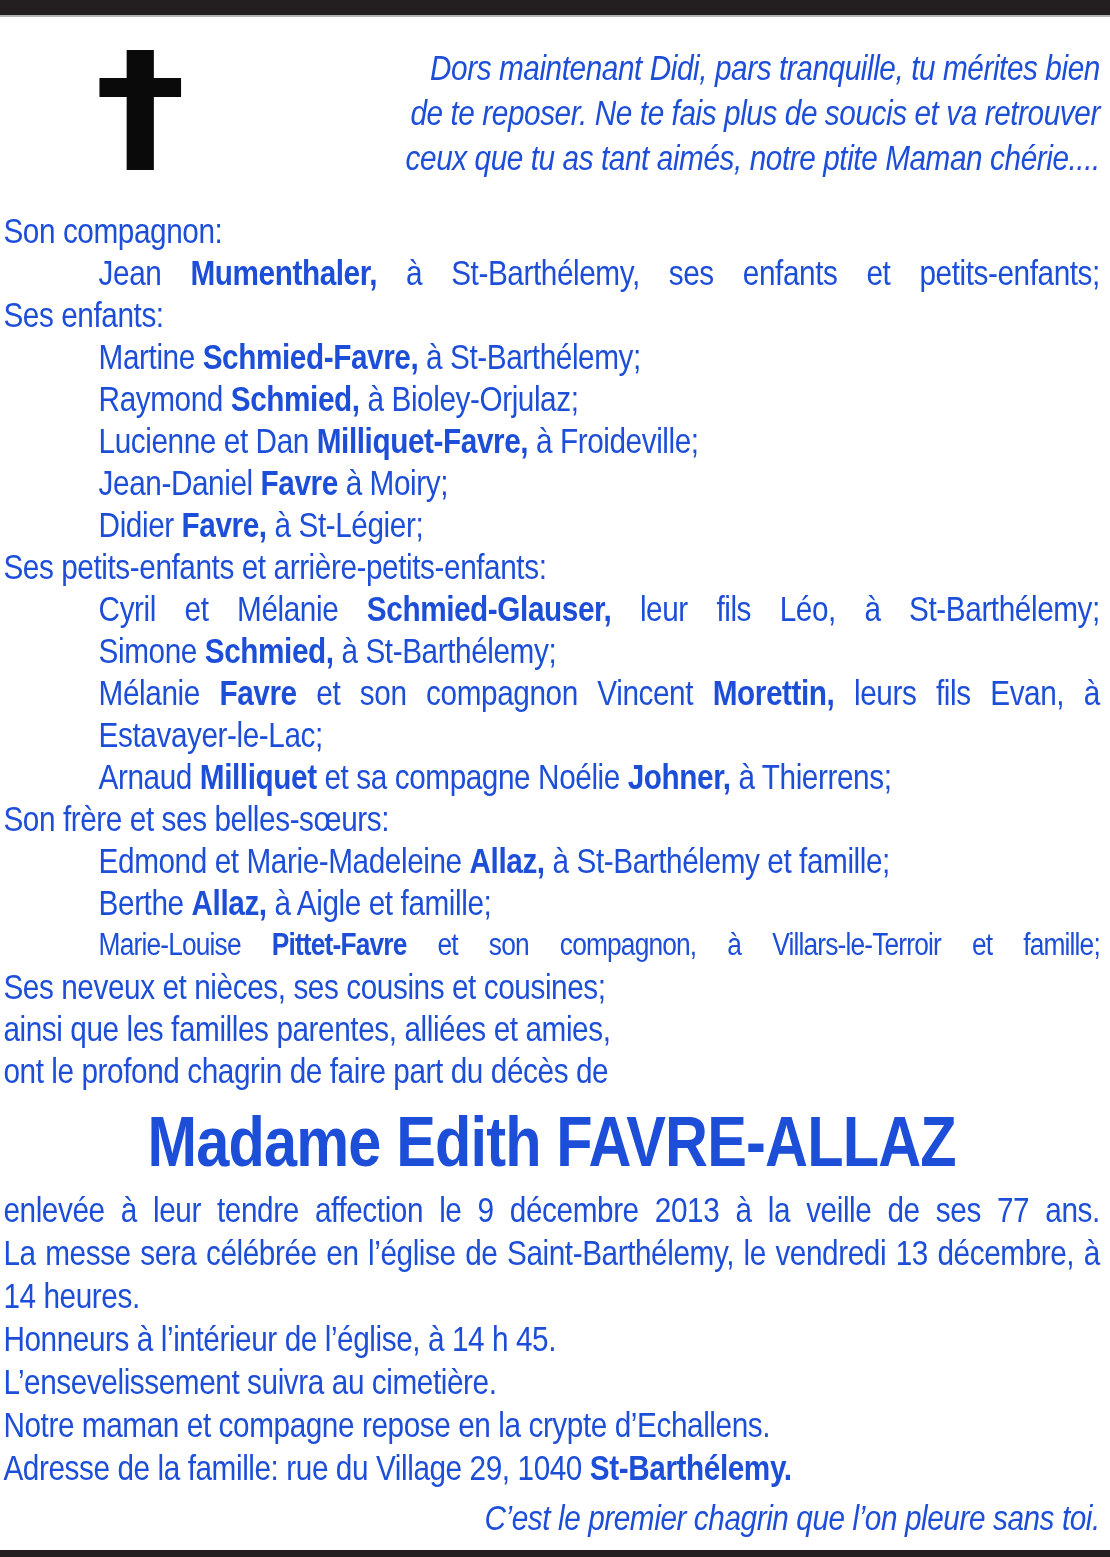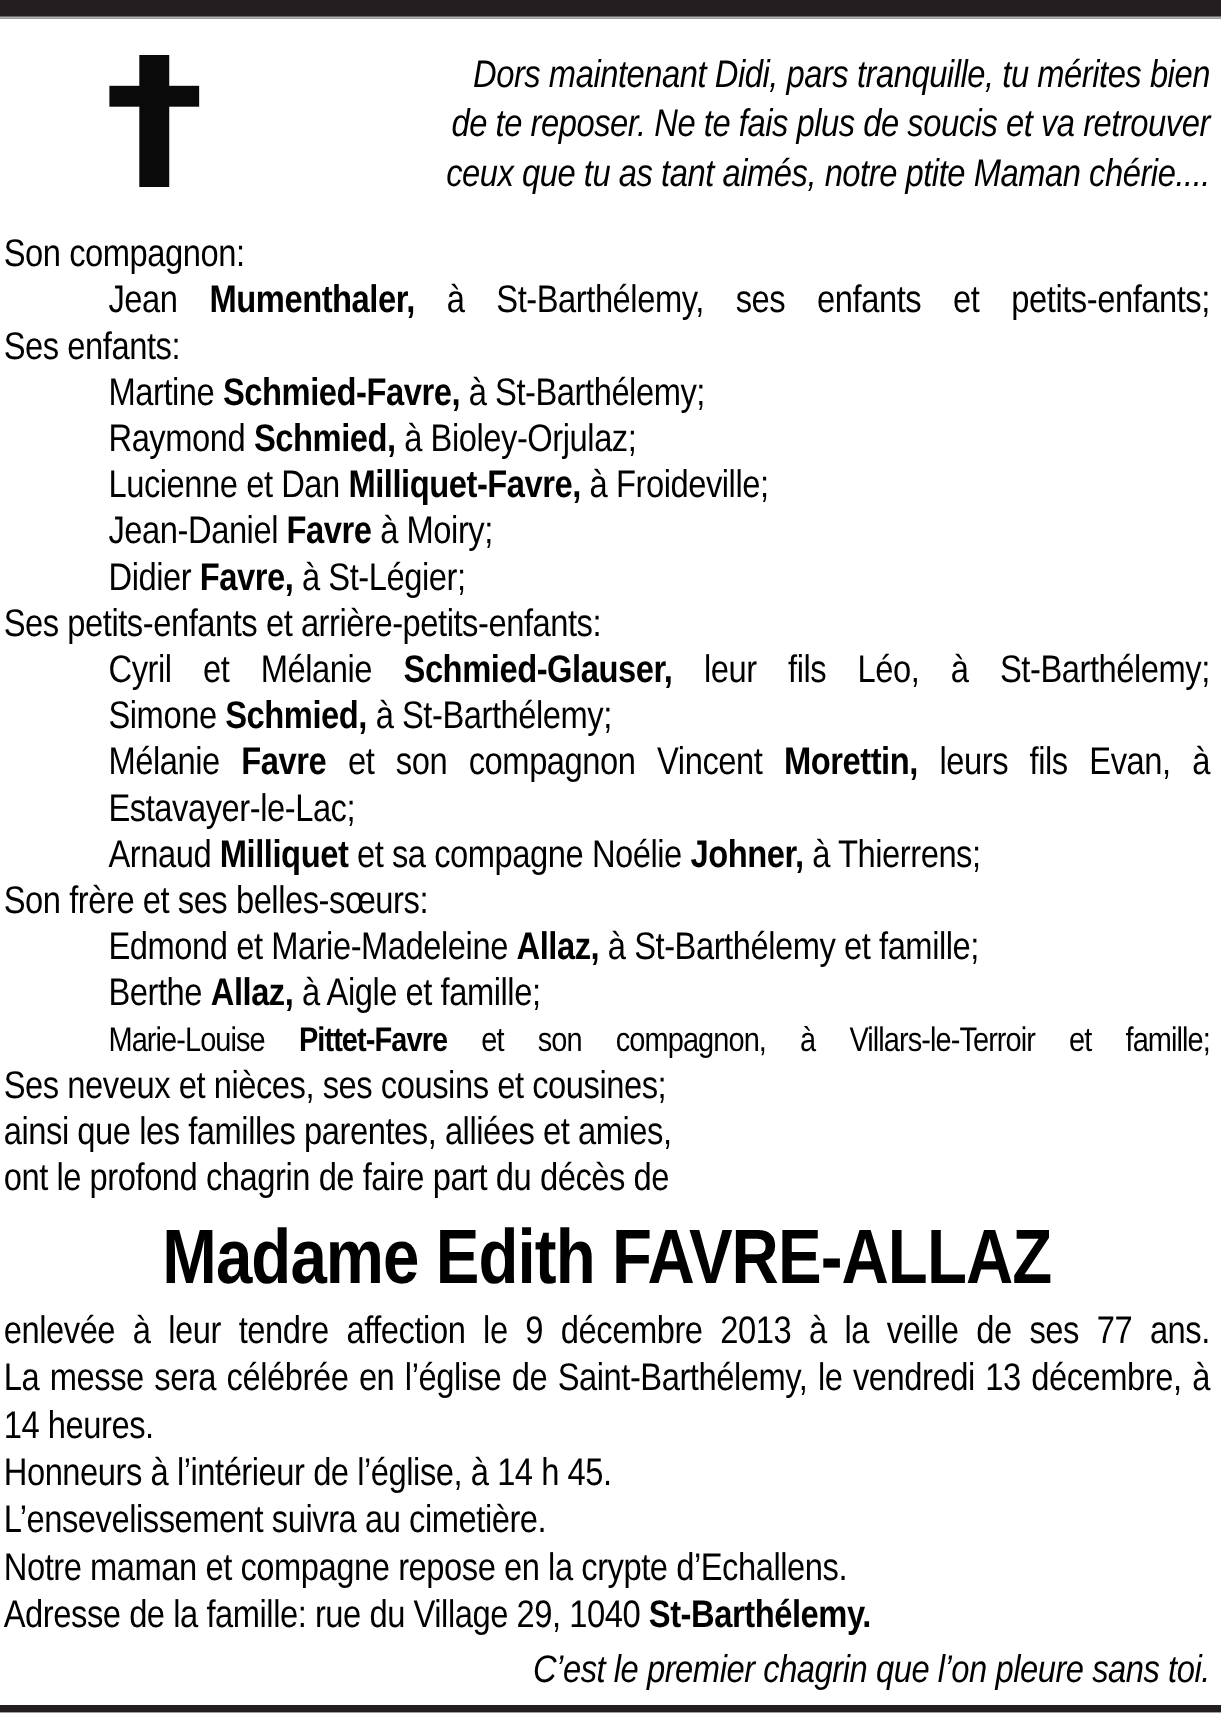--- a/index.html
+++ b/index.html
@@ -1,21 +1,21 @@
 <!DOCTYPE html>
 <html lang="fr"><head>
 <meta charset="utf-8">
 <style>
   html,body{margin:0;padding:0;background:#e8e8e8;}
   .sheet{
     position:relative;
     width:1110px;height:1557px;
     margin:0 auto;
     background:#ffffff;
-    color:#000000;
+    color:#1d4ed8;
     font-family:"Liberation Sans", sans-serif;
     overflow:hidden;
   }
   .top-bar{
     height:15px;background:#231f20;border-bottom:2px solid #b3b3b3;
   }
   .bottom-bar{
     position:absolute;left:0;bottom:0;width:100%;height:7px;background:#231f20;
   }
   

